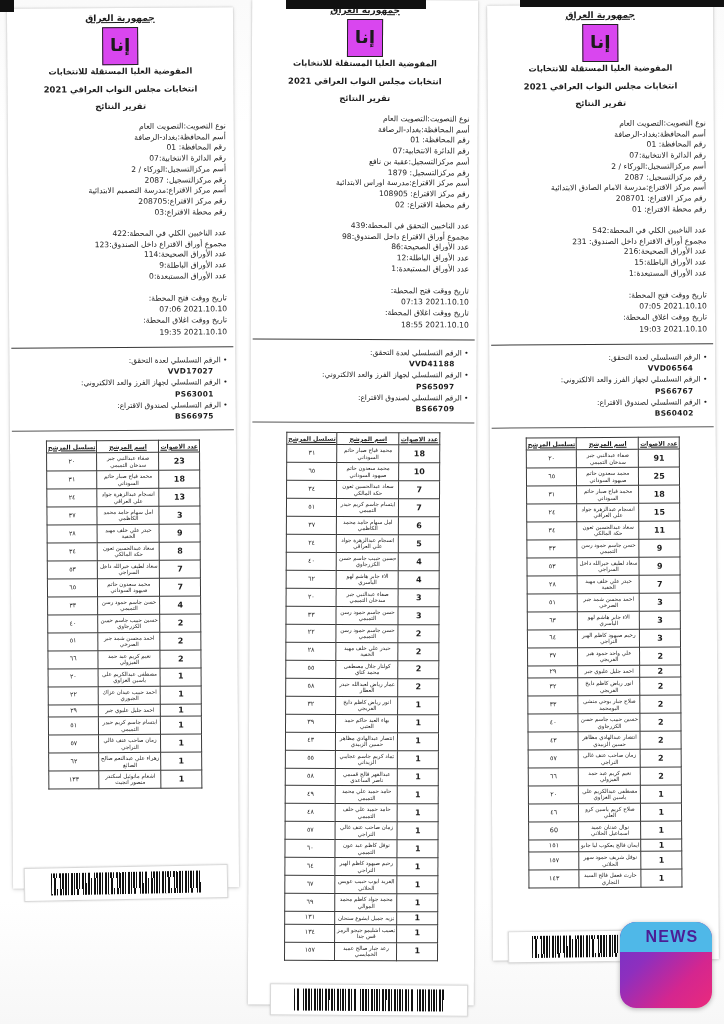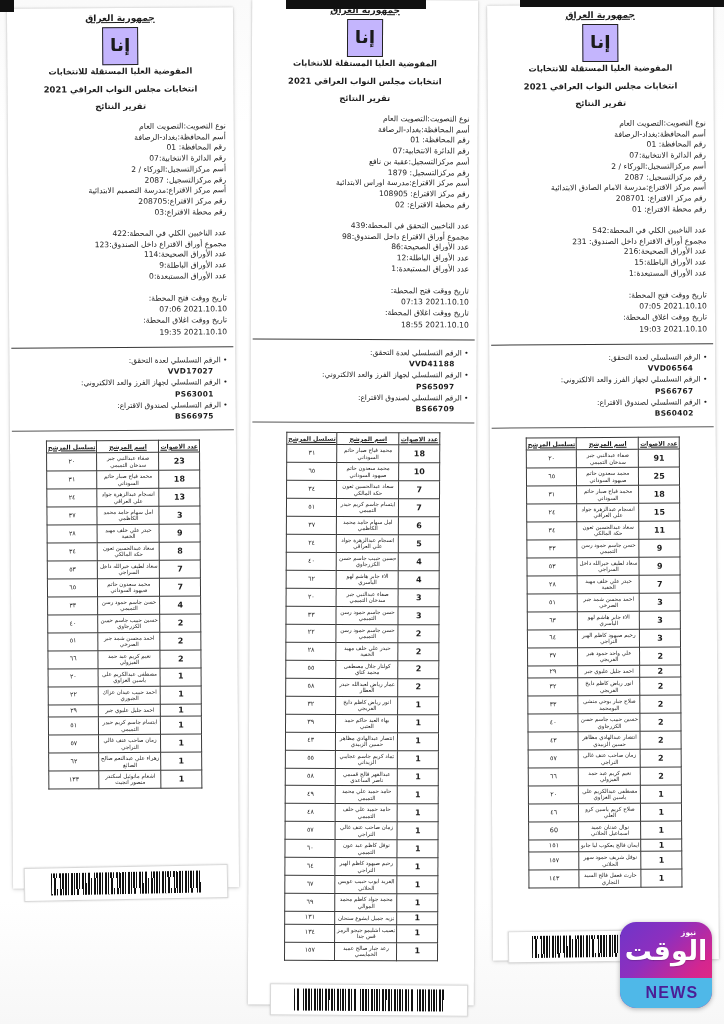--- a/index.html
+++ b/index.html
@@ -28,21 +28,21 @@
   
   .scanbar{position:absolute;background:#111;z-index:5;}
 
   .doc-head{ text-align:center; padding-top:6px; }
   .country{
     font-size:9px;font-weight:bold;letter-spacing:.2px;
     text-decoration:underline; line-height:1.1;
   }
   .emblem{
     width:34px;height:36px;margin:3px auto 2px;
-    border:1.6px solid #222;position:relative;background:#c4b5fd;
+    border:1.6px solid #222;position:relative;background:#d946ef;
   }
   .emblem .cal{
     position:absolute;inset:3px;
     display:flex;align-items:center;justify-content:center;
     font-size:17px;line-height:1;font-weight:bold;color:#1b1b1b;
     transform:scaleX(1.1);
   }
   .commission{font-size:8.2px;font-weight:bold;line-height:1.2;margin-top:2px;}
   .election-title{font-size:8.4px;font-weight:bold;margin-top:7px;}
   .report-title{font-size:8.4px;font-weight:bold;margin-top:7px;}
@@ -713,20 +713,16 @@
   <div class="barcode"></div>
 </div>
 <div class="barcode-wrap" style="left:270px;top:984px;width:196px;height:30px;transform:rotate(0.4deg);">
   <div class="barcode"></div>
 </div>
 <div class="barcode-wrap" style="left:508px;top:930px;width:196px;height:30px;transform:rotate(-0.8deg);">
   <div class="barcode"></div>
 </div>
 
 <div class="logo" style="left:620px;top:922px;">
-  <div class="brand">
-    <span class="small">نيوز</span>
-    <span class="ar">الوقت</span>
-  </div>
   <div class="newsbar">
     <span>NEWS</span>
   </div>
 </div>
 
 </body></html>

